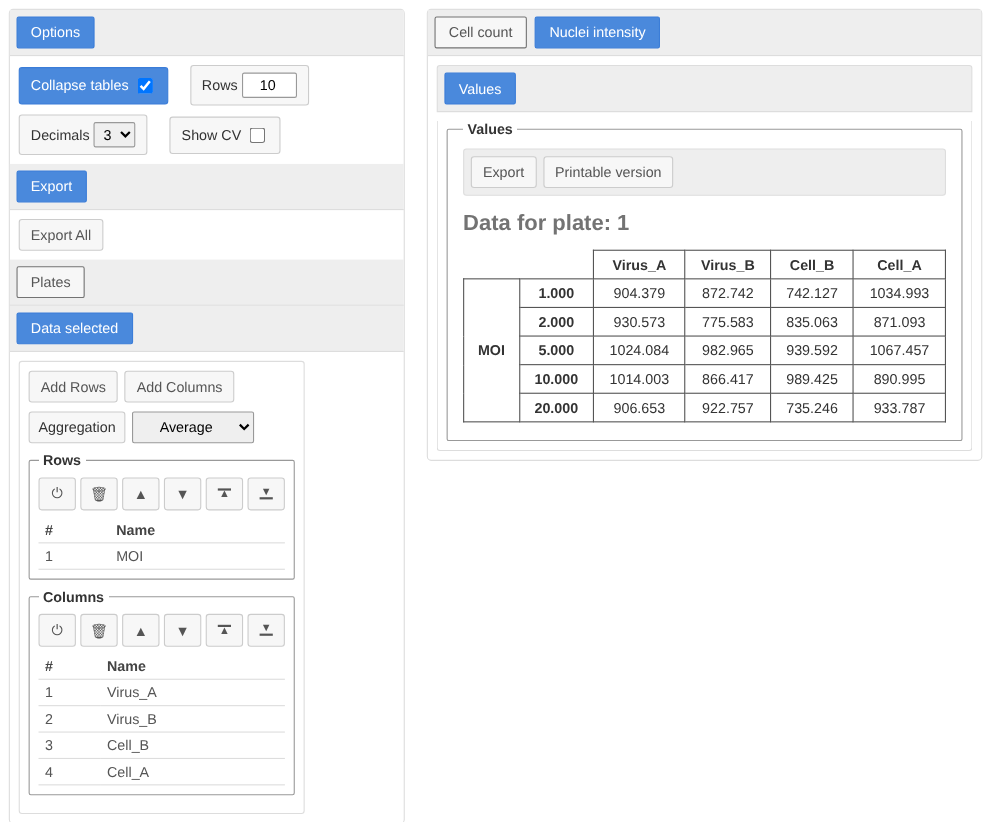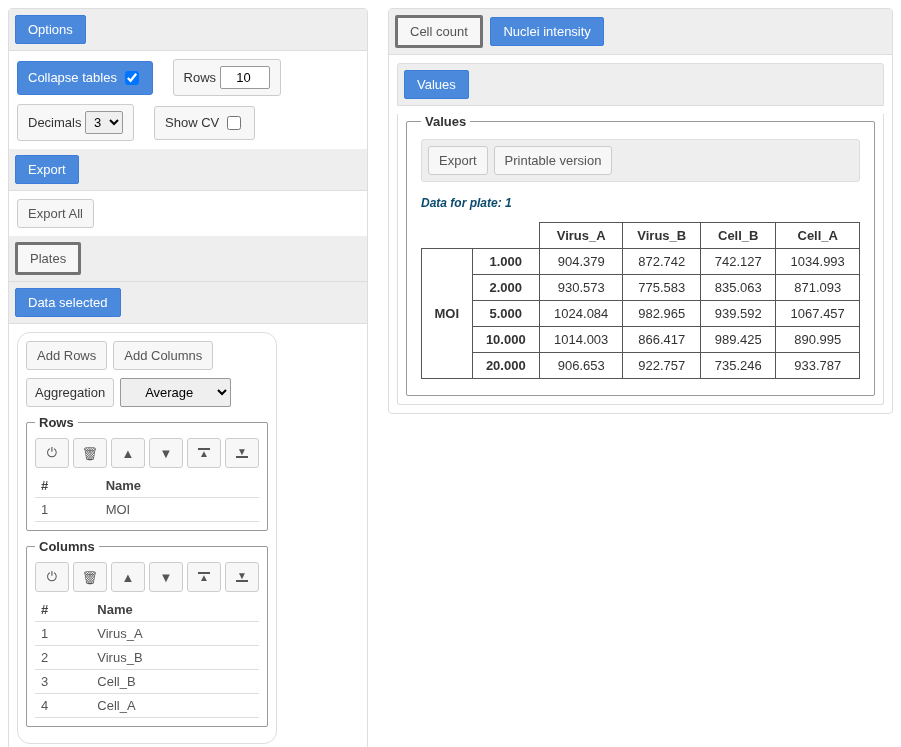--- a/index.html
+++ b/index.html
@@ -42,21 +42,21 @@
     border: 1px solid #3b7dd8;
     border-radius: 2px;
     font-size: 13px;
     cursor: pointer;
   }
   .inactive-tab {
     display: inline-block;
     background: #f7f7f7;
     color: #555;
     padding: 6px 12px;
-    border: 3px solid #737373;
+    border: 1px solid #737373;
     border-radius: 2px;
     font-size: 13px;
     cursor: pointer;
     margin-right: 4px;
   }
   .btn {
     display: inline-flex;
     align-items: center;
     background: #f7f7f7;
     border: 1px solid #ccc;
@@ -97,21 +97,21 @@
     font-size: 13px;
   }
   select {
     padding: 2px 4px;
     border: 1px solid #999;
     border-radius: 2px;
     font-size: 13px;
   }
   .sub-panel {
     border: 1px solid #ddd;
-    border-radius: 13px;
+    border-radius: 3px;
     margin: 8px;
     padding: 8px;
   }
   fieldset {
     border: 1px solid #999;
     border-radius: 2px;
     margin: 8px 0;
     padding: 8px;
   }
   legend {
@@ -159,24 +159,23 @@
   .export-bar {
     background: #eee;
     border: 1px solid #ddd;
     border-radius: 3px;
     padding: 6px;
     display: flex;
     gap: 6px;
     margin-bottom: 14px;
   }
   .plate-title {
-    color: #0c4a6e;
-    font-weight: bold;
-    font-style: italic;
-    font-size: 12px;
+    color: #737373;
+    font-weight: bold;
+    font-size: 20px;
     margin-bottom: 12px;
   }
   .data-table {
     border-collapse: collapse;
     width: 100%;
   }
   .data-table th, .data-table td {
     border: 1px solid #555;
     padding: 5px 10px;
     font-size: 13px;

